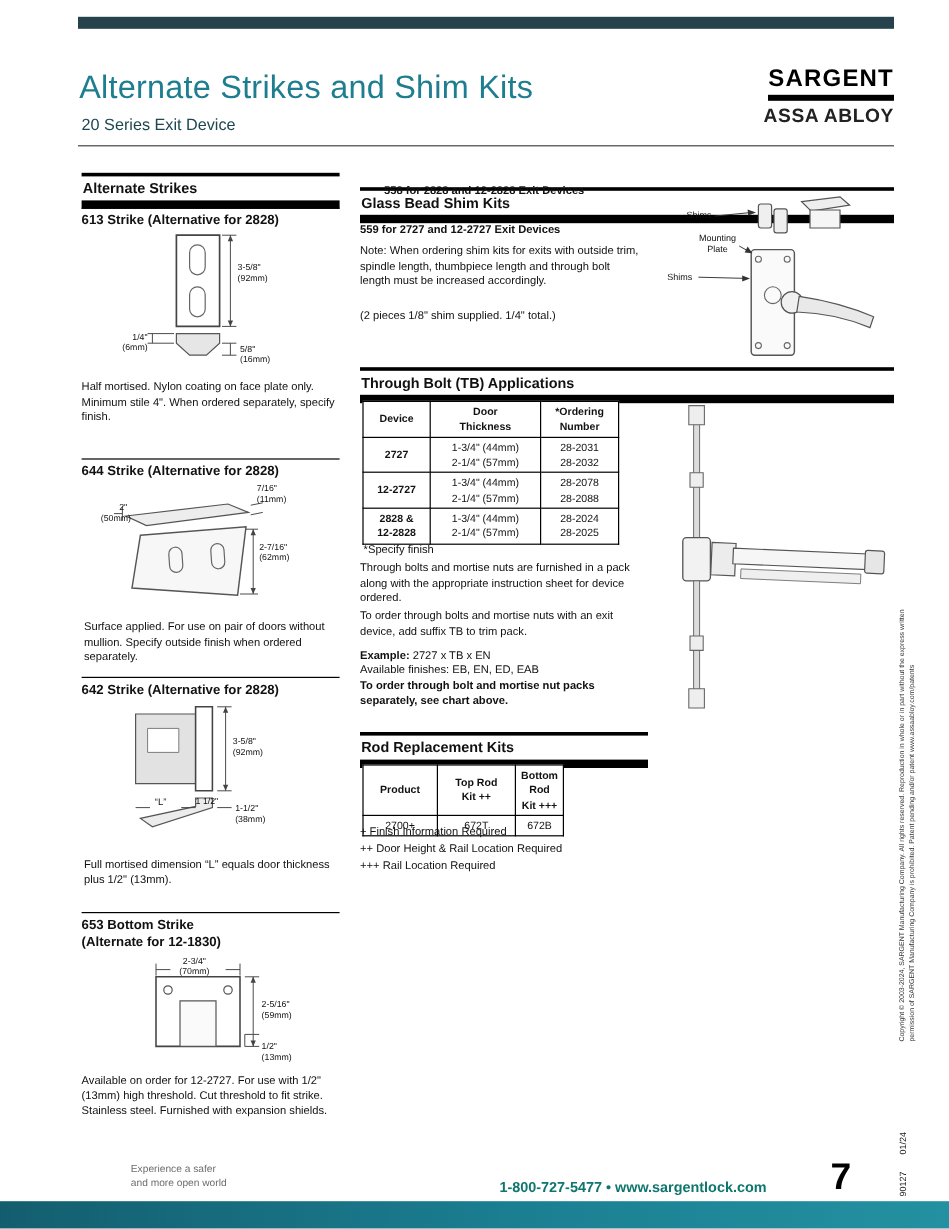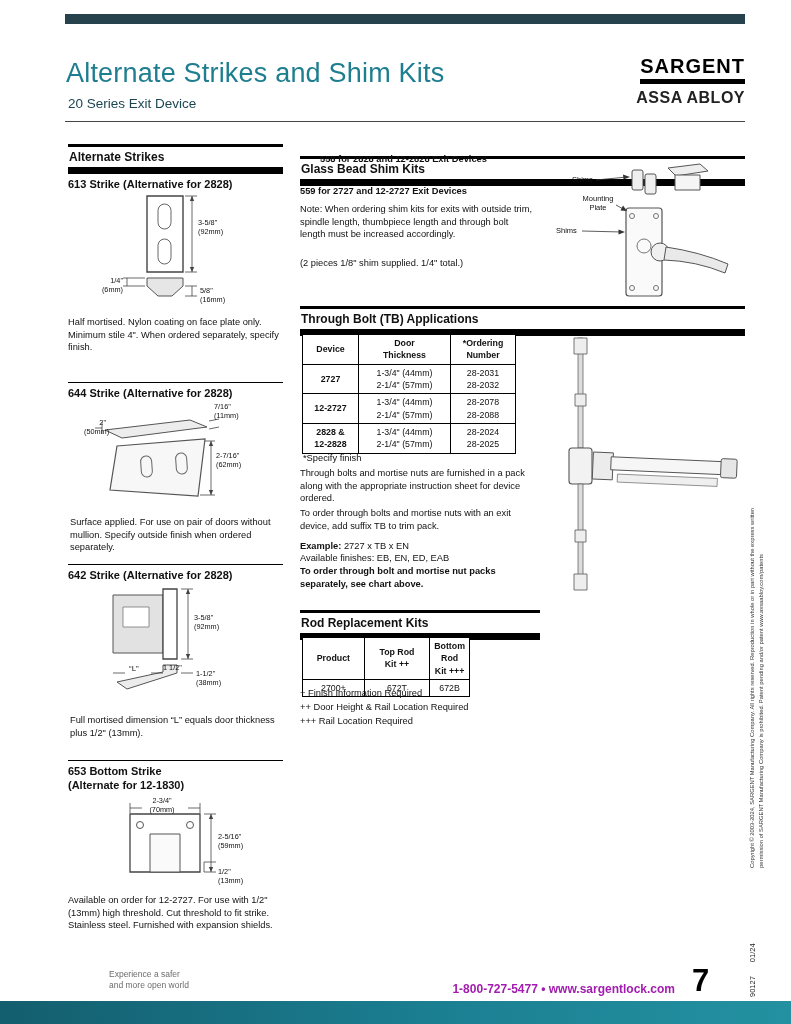--- a/index.html
+++ b/index.html
@@ -28,21 +28,21 @@
   .dtable th { font-weight:bold; }
 
   svg { position:absolute; overflow:visible; }
   svg * { vector-effect:non-scaling-stroke; }
 
   .copyright-vert { position:absolute; left:748px; top:868px; width:430px; font-size:5.8px; line-height:1.5; color:#333; transform:rotate(-90deg); transform-origin:0 0; }
   .doccode-vert { position:absolute; left:748px; top:997px; width:130px; font-size:7.5px; color:#222; transform:rotate(-90deg); transform-origin:0 0; }
   .doccode-vert span { margin-right:14px; }
 
   .tagline { position:absolute; left:65px; font-size:8.5px; color:#6d6d6d; line-height:1.3;padding-left:44px; }
-  .contact { position:absolute; left:380px; top:982px; width:295px; text-align:right; font-size:12px; font-weight:bold; color:#a21caf; }
+  .contact { position:absolute; left:380px; top:982px; width:295px; text-align:center; font-size:12px; font-weight:bold; color:#0f766e; }
   .pagenum { position:absolute; left:692px; top:963px; font-size:31px; font-weight:bold; color:#000; }
   .footbar { position:absolute; left:0; top:1001px; width:791px; height:23px; background:linear-gradient(90deg,#135e6e 0%, #1b7f92 55%, #2391a1 100%); }
 </style>
 </head>
 <body>
 
 <div class="page">
 
   <div class="topbar"></div>
   <div class="title">Alternate Strikes and Shim Kits</div>

